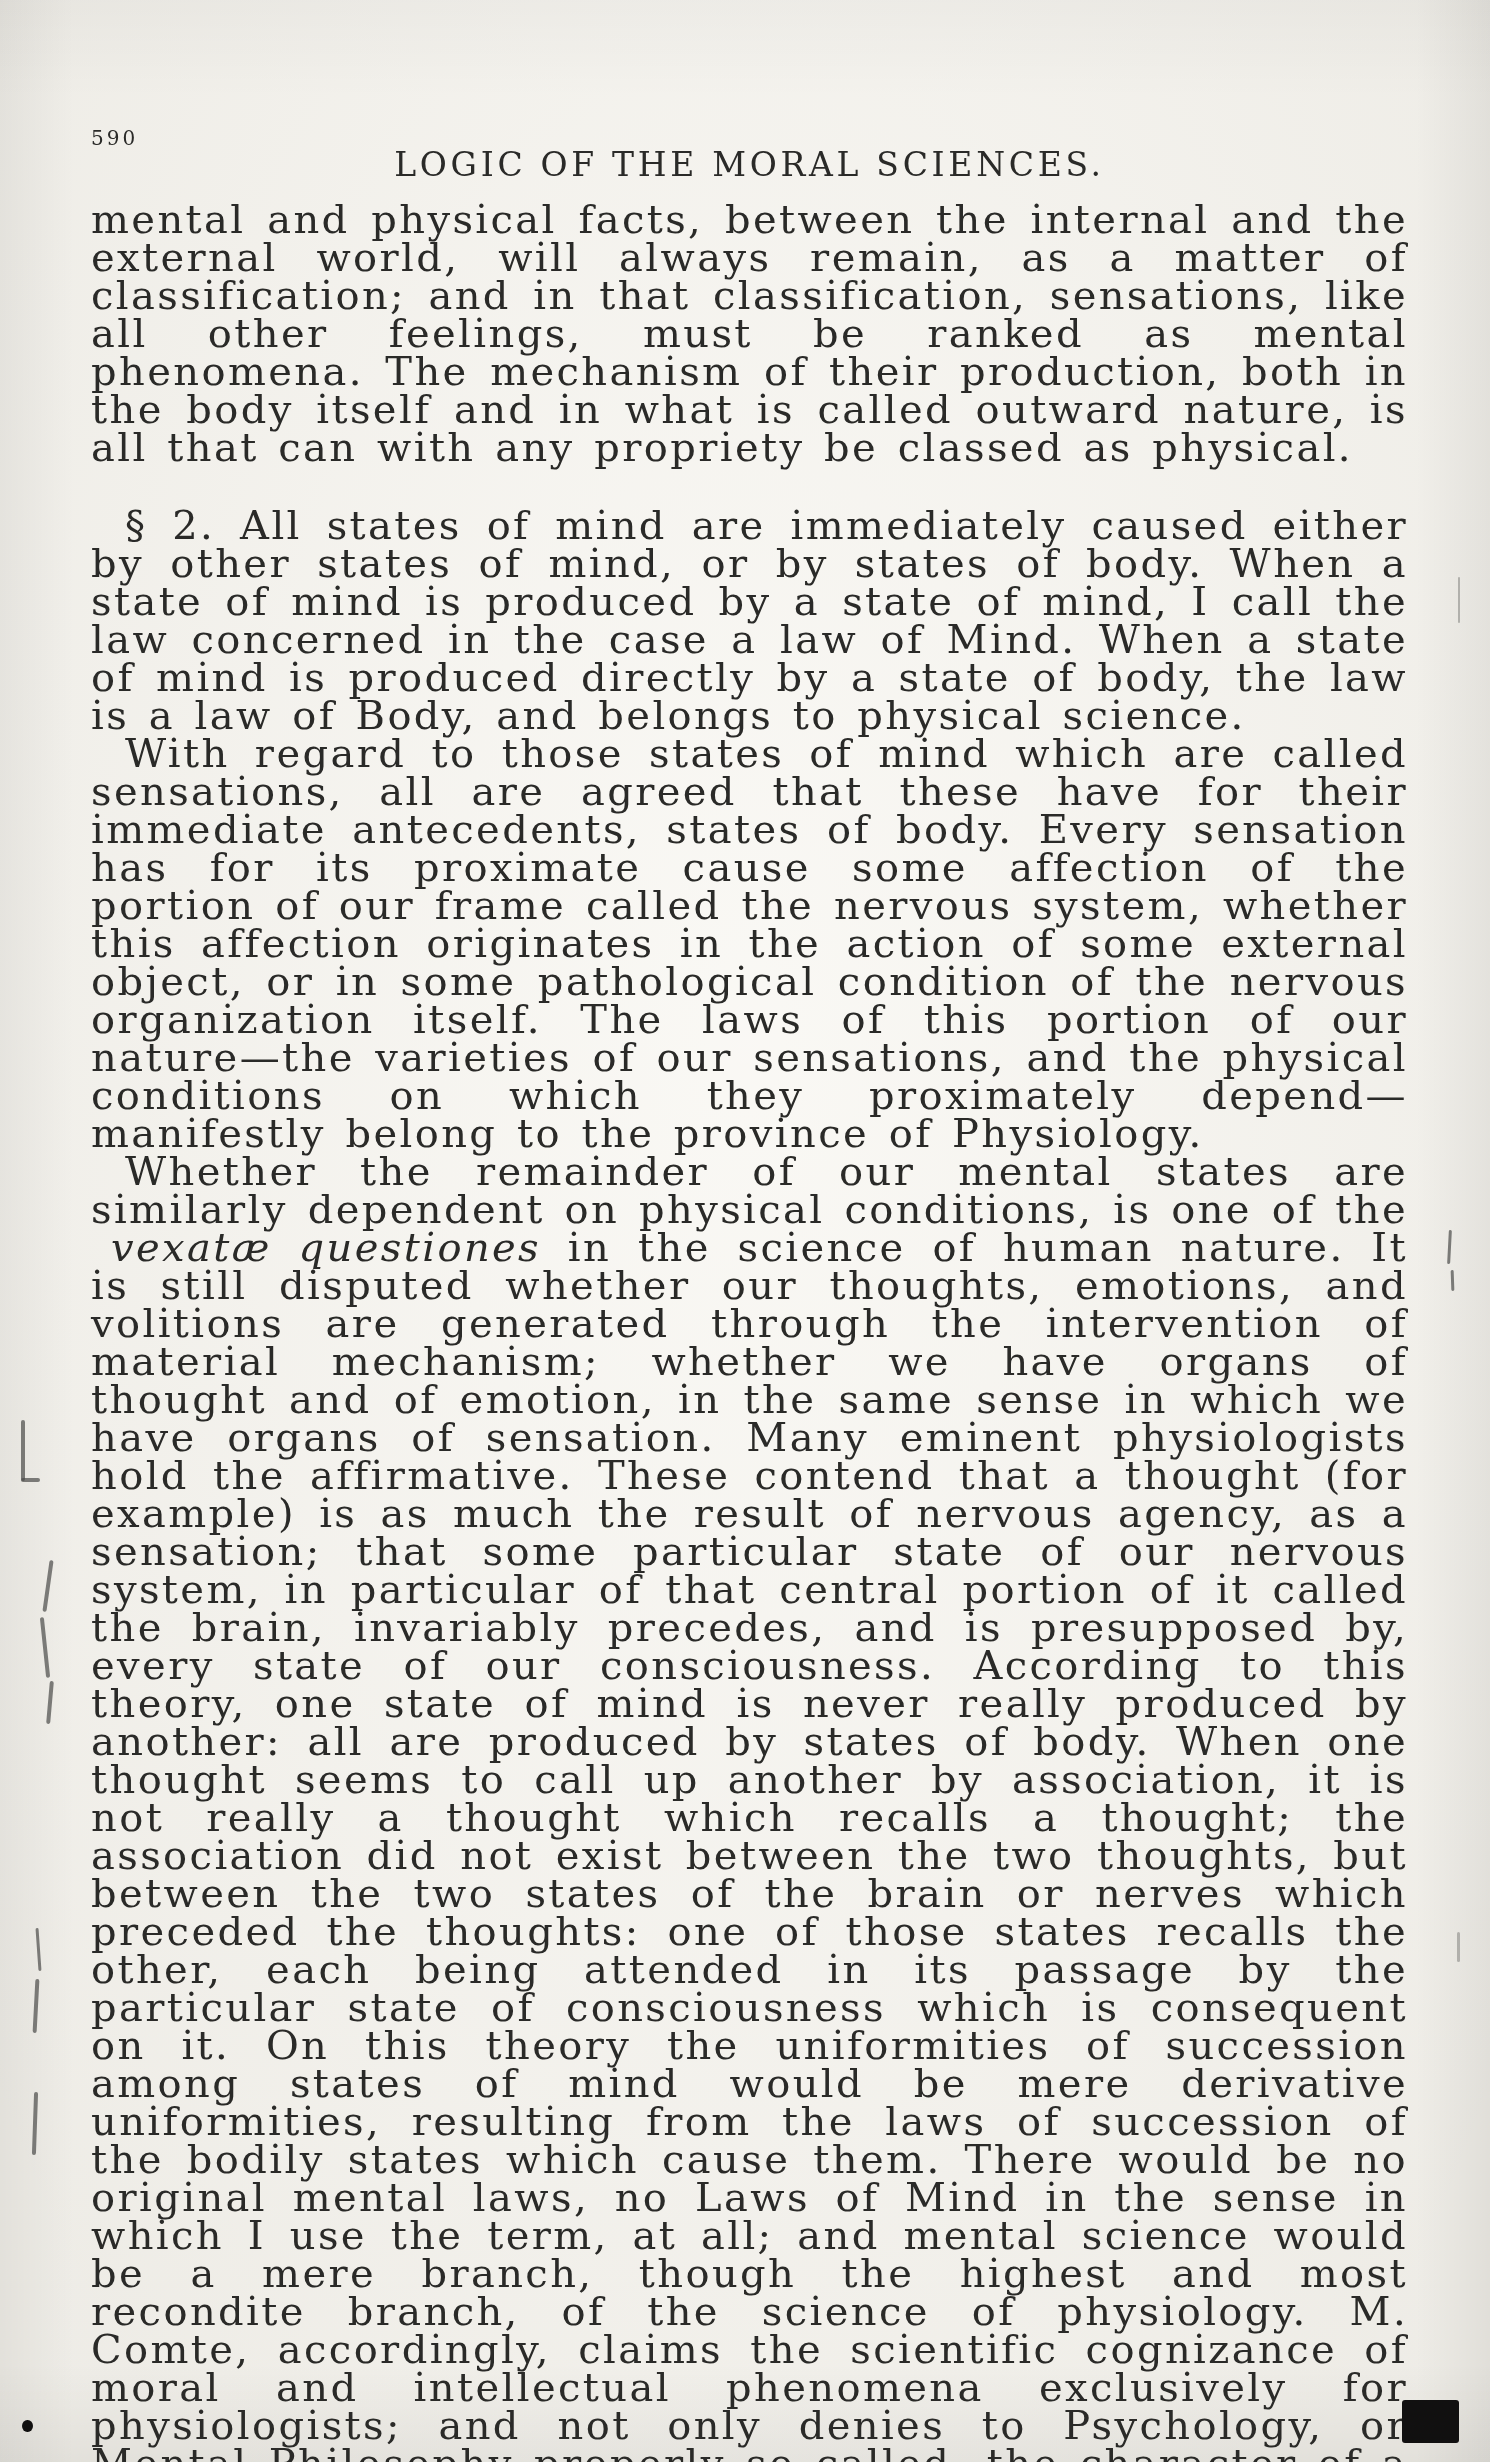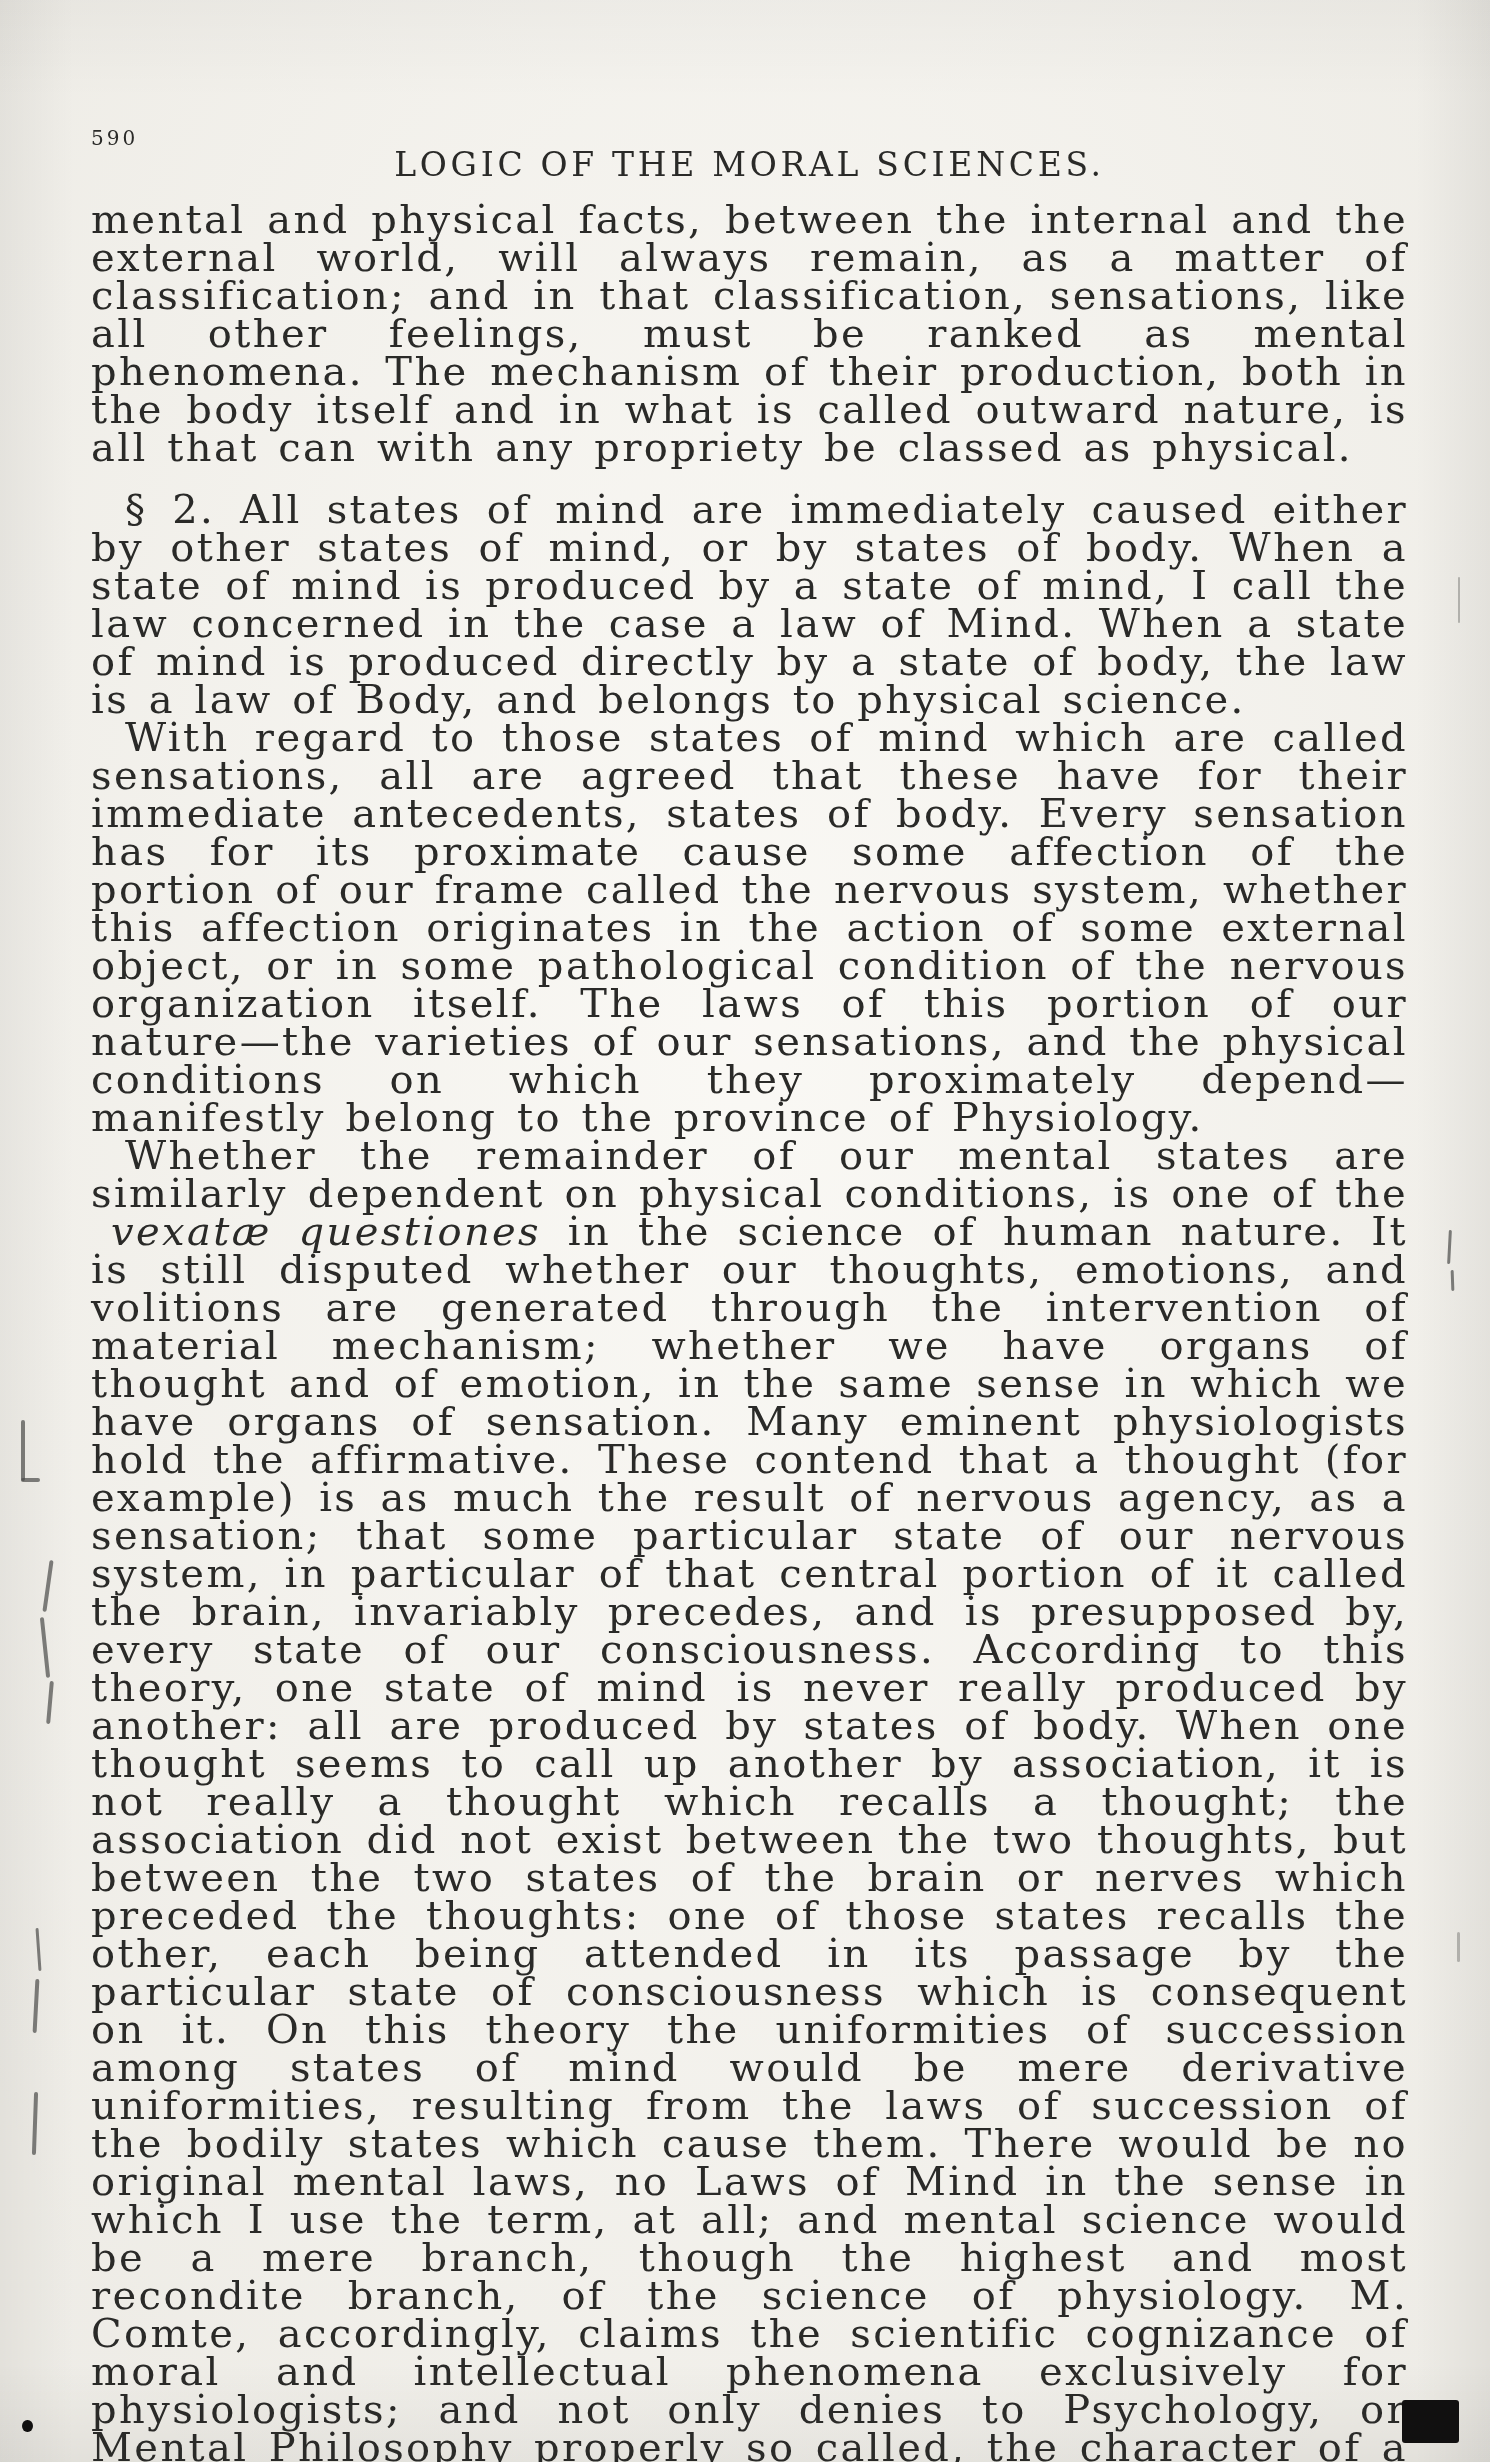--- a/index.html
+++ b/index.html
@@ -49,21 +49,21 @@
     left:91px;top:200px;width:1317px;
     font-size:40px;
     line-height:38px;
     letter-spacing:2.4px;
     word-spacing:4.5px;
     text-align:justify;
     hyphens:auto;
   }
   .para{text-indent:34px;}
   .para.no-indent{text-indent:0;}
-  .para.section-start{margin-top:24px;}
+  .para.section-start{margin-top:40px;}
   .italic{font-style:italic;margin-left:20px;}
   .pencil-strike{
     border-bottom:3px solid rgba(72,72,70,0.8);
   }
   .mark{
     position:absolute;
     background:var(--pencil);
     opacity:.7;
     border-radius:2.2px;
   }

